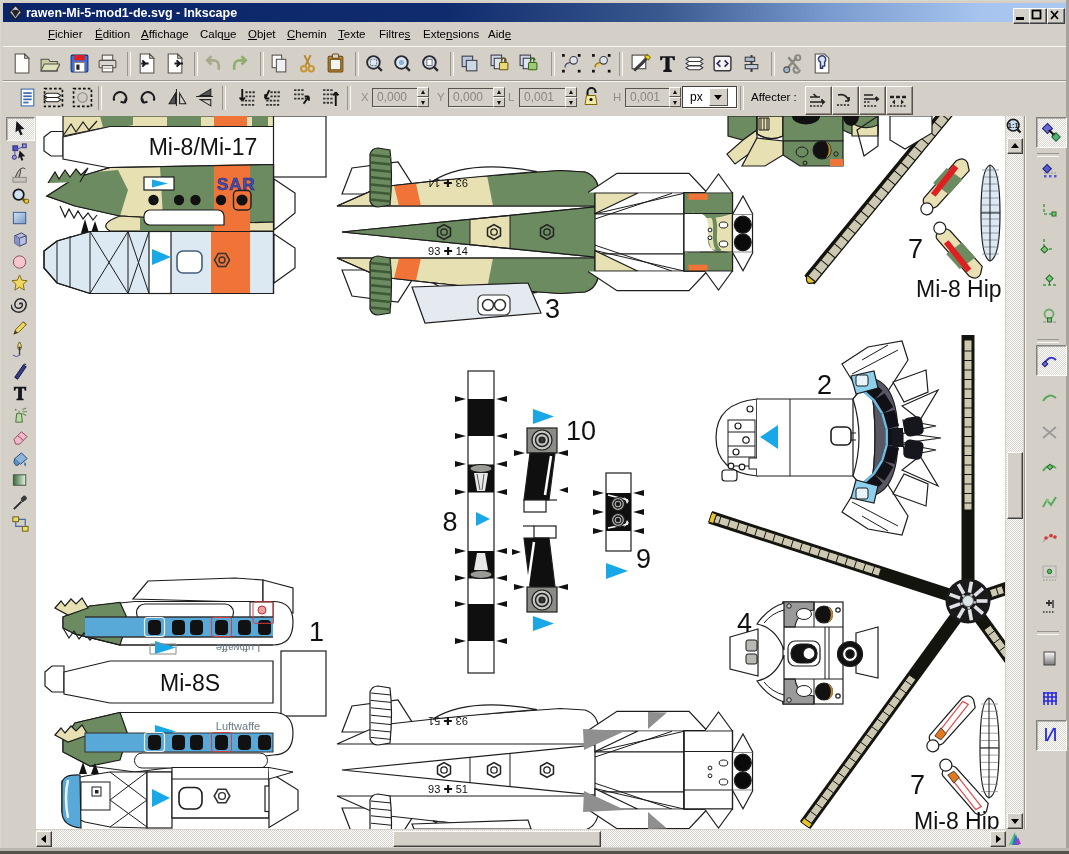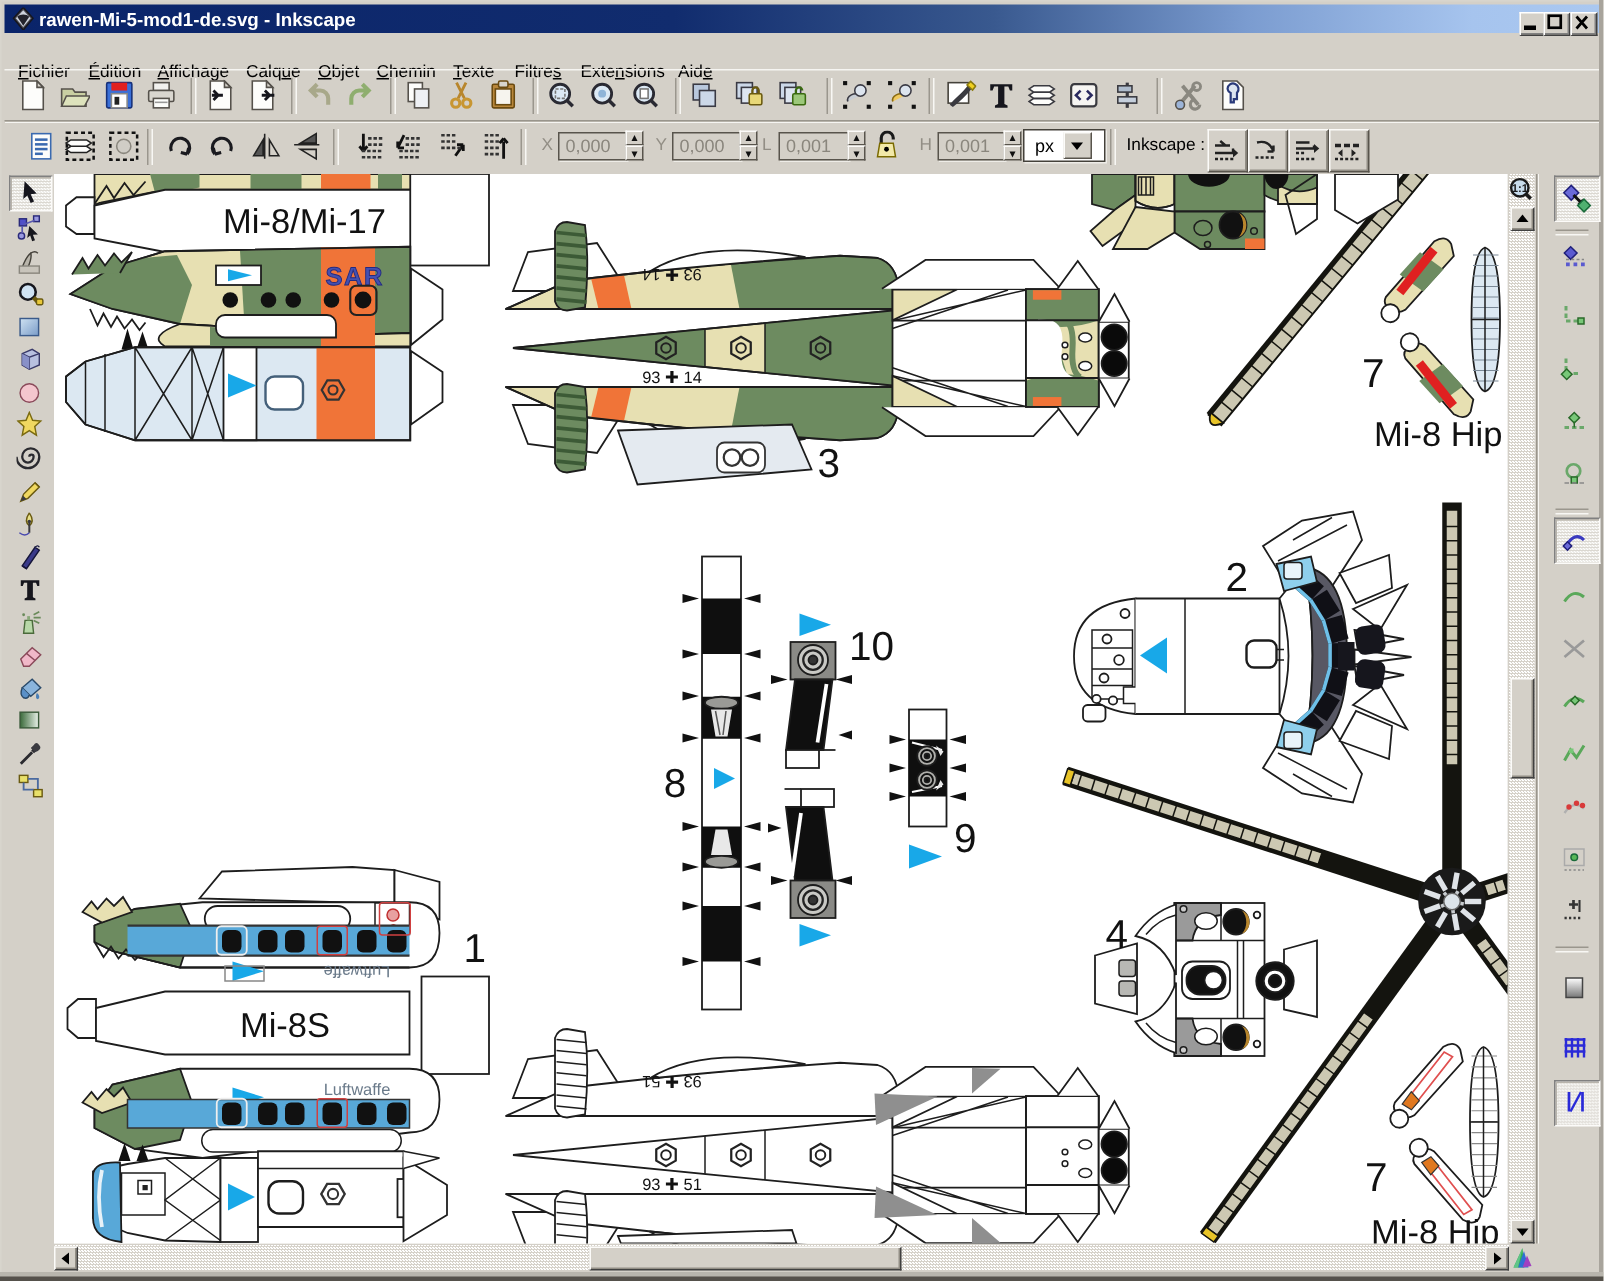--- a/index.html
+++ b/index.html
@@ -1,19 +1,19 @@
 <!DOCTYPE html>
 <html><head><meta charset="utf-8"><style>
 html,body{margin:0;padding:0;}
 body{width:1069px;height:854px;position:relative;background:#d4d0c8;font-family:"Liberation Sans",sans-serif;overflow:hidden;}
 .abs{position:absolute;}
 #titlebar{left:3px;top:3px;width:1063px;height:19px;background:linear-gradient(to right,#0a246a 0%,#112c6e 42%,#39598f 62%,#7b9cd0 78%,#a6c4ee 92%,#aac8f0 100%);color:#fff;font-weight:bold;font-size:12.5px;}
 .tbtn{width:16px;height:14px;top:5px;background:#d4d0c8;border-top:1px solid #fff;border-left:1px solid #fff;border-right:1px solid #404040;border-bottom:1px solid #404040;box-shadow:inset -1px -1px 0 #808080;}
 #menubar{left:3px;top:23px;width:1063px;height:23px;font-size:11.5px;color:#000;}
-.mi{position:absolute;top:19px;}
+.mi{position:absolute;top:5px;margin-left:36px;}
 .tb1{left:3px;top:46px;width:1063px;height:34px;border-top:1px solid #f6f5f2;}
 .tb2{left:3px;top:80px;width:1063px;height:35px;border-top:1px solid #99958c;box-shadow:inset 0 1px 0 #f6f5f2;}
 .sep{position:absolute;width:2px;height:24px;border-left:1px solid #9a968d;border-right:1px solid #f8f7f4;}
 .lbl{position:absolute;color:#928e85;font-size:11.5px;}
 .entry{position:absolute;height:17px;background:#d4d0c8;border:1px solid #58544c;box-shadow:1px 1px 0 #eeece7;color:#8a867d;font-size:12px;padding-left:4px;line-height:17px;}
 .spin{position:absolute;width:12px;height:20px;}
 .spin div{position:absolute;left:0;width:12px;height:10px;background:#d4d0c8;border:1px solid;border-color:#fcfbf9 #58544c #58544c #fcfbf9;box-sizing:border-box;}
 .spin i{position:absolute;left:3px;width:0;height:0;border:2.5px solid transparent;}
 .afbtn{position:absolute;top:5px;width:25px;height:27px;background:#d4d0c8;border:1px solid;border-color:#fcfbf9 #58544c #58544c #fcfbf9;box-shadow:inset -1px -1px 0 #928e85;}
 .toolb{position:absolute;left:4px;width:28px;height:22px;}
@@ -290,21 +290,21 @@
       </div>
       <div style="top:10px">
         <i class="arr" style="top:3px;border-top:4px solid #111;border-bottom:none"></i>
       </div>
     </div>
 <div class="abs" style="left:679px;top:5px;width:46px;height:20px;background:#fff;border:1px solid #44413a;font-size:12px;color:#000;padding-left:7px;line-height:20px;box-shadow:1px 1px 0 #eeece7">px</div>
 <div class="abs" style="left:706px;top:7px;width:17px;height:16px;background:#d4d0c8;border:1px solid;border-color:#fcfbf9 #58544c #58544c #fcfbf9">
       <i class="arr" style="left:4px;top:6px;border:4px solid transparent;border-top:5px solid #000;border-bottom:none"></i>
     </div>
 <div class="sep" style="left:737px;top:5px"></div>
-<span class="abs" style="left:748px;top:10px;font-size:11.5px;color:#000">Inkscape :</span>
+<span class="abs" style="left:748px;top:10px;font-size:11.5px;color:#000">Affecter :</span>
 <div class="afbtn" style="left:802px">
       <svg class="abs" style="left:1px;top:2px" width="20" height="20" viewBox="0 0 20 20">
         <path d="M3 8 h10 M10 8 l-3.5-3 M3 13 h12 v-3" stroke="#222" stroke-width="1.6" fill="none"></path>
         <path d="M15 16 l3.5-3 l-3.5-3 z" fill="#222"></path>
         <path d="M3 17 h13" stroke="#222" stroke-dasharray="2 1.4" stroke-width="1.6"></path>
       </svg>
     </div>
 <div class="afbtn" style="left:829px">
       <svg class="abs" style="left:1px;top:2px" width="20" height="20" viewBox="0 0 20 20">
         <path d="M4 6 q8 -2 11 6 M15 12 l0-4 M15 12 l-4 0" stroke="#222" stroke-width="1.6" fill="none"></path>

